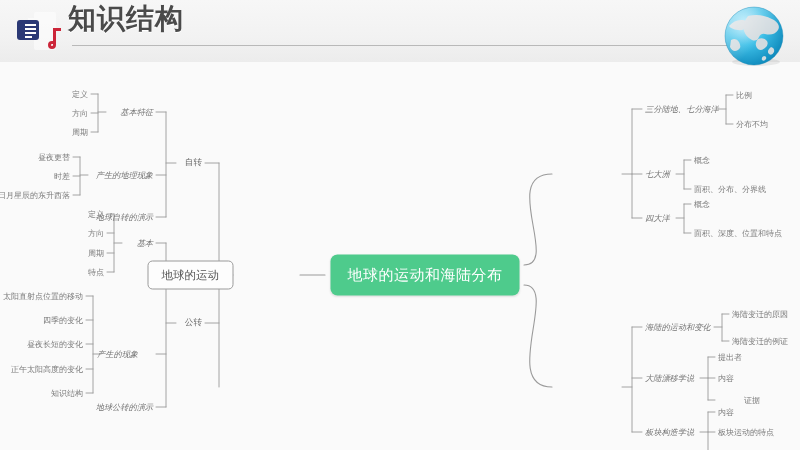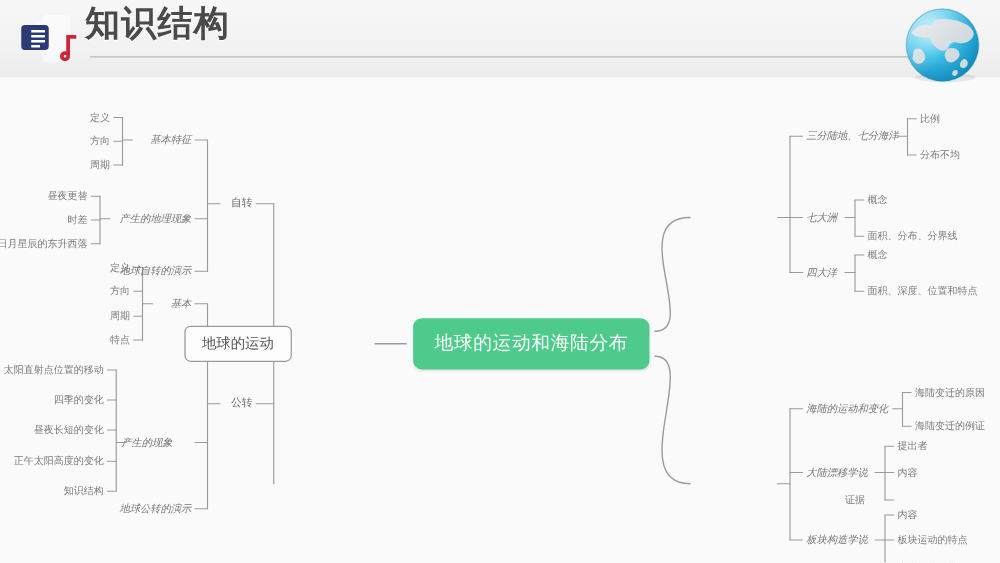--- a/index.html
+++ b/index.html
@@ -238,19 +238,19 @@
 
   <div class="node lvl3 la" style="left:645px;top:265px">海陆的运动和变化</div>
   <div class="node lvl3 la" style="left:645px;top:316px">大陆漂移学说</div>
   <div class="node lvl3 la" style="left:645px;top:370px">板块构造学说</div>
 
   <div class="node lvl4 la" style="left:732px;top:252px">海陆变迁的原因</div>
   <div class="node lvl4 la" style="left:732px;top:279px">海陆变迁的例证</div>
 
   <div class="node lvl4 la" style="left:718px;top:295px">提出者</div>
   <div class="node lvl4 la" style="left:718px;top:316px">内容</div>
-  <div class="node lvl4 la" style="left:676px;top:338px">证据</div>
+  <div class="node lvl4 la" style="left:744px;top:338px">证据</div>
 
   <div class="node lvl4 la" style="left:718px;top:350px">内容</div>
   <div class="node lvl4 la" style="left:718px;top:370px">板块运动的特点</div>
   <div class="node lvl4 la" style="left:718px;top:392px">火山、地震带的分布</div>
 
 </div>
 
 </body></html>

